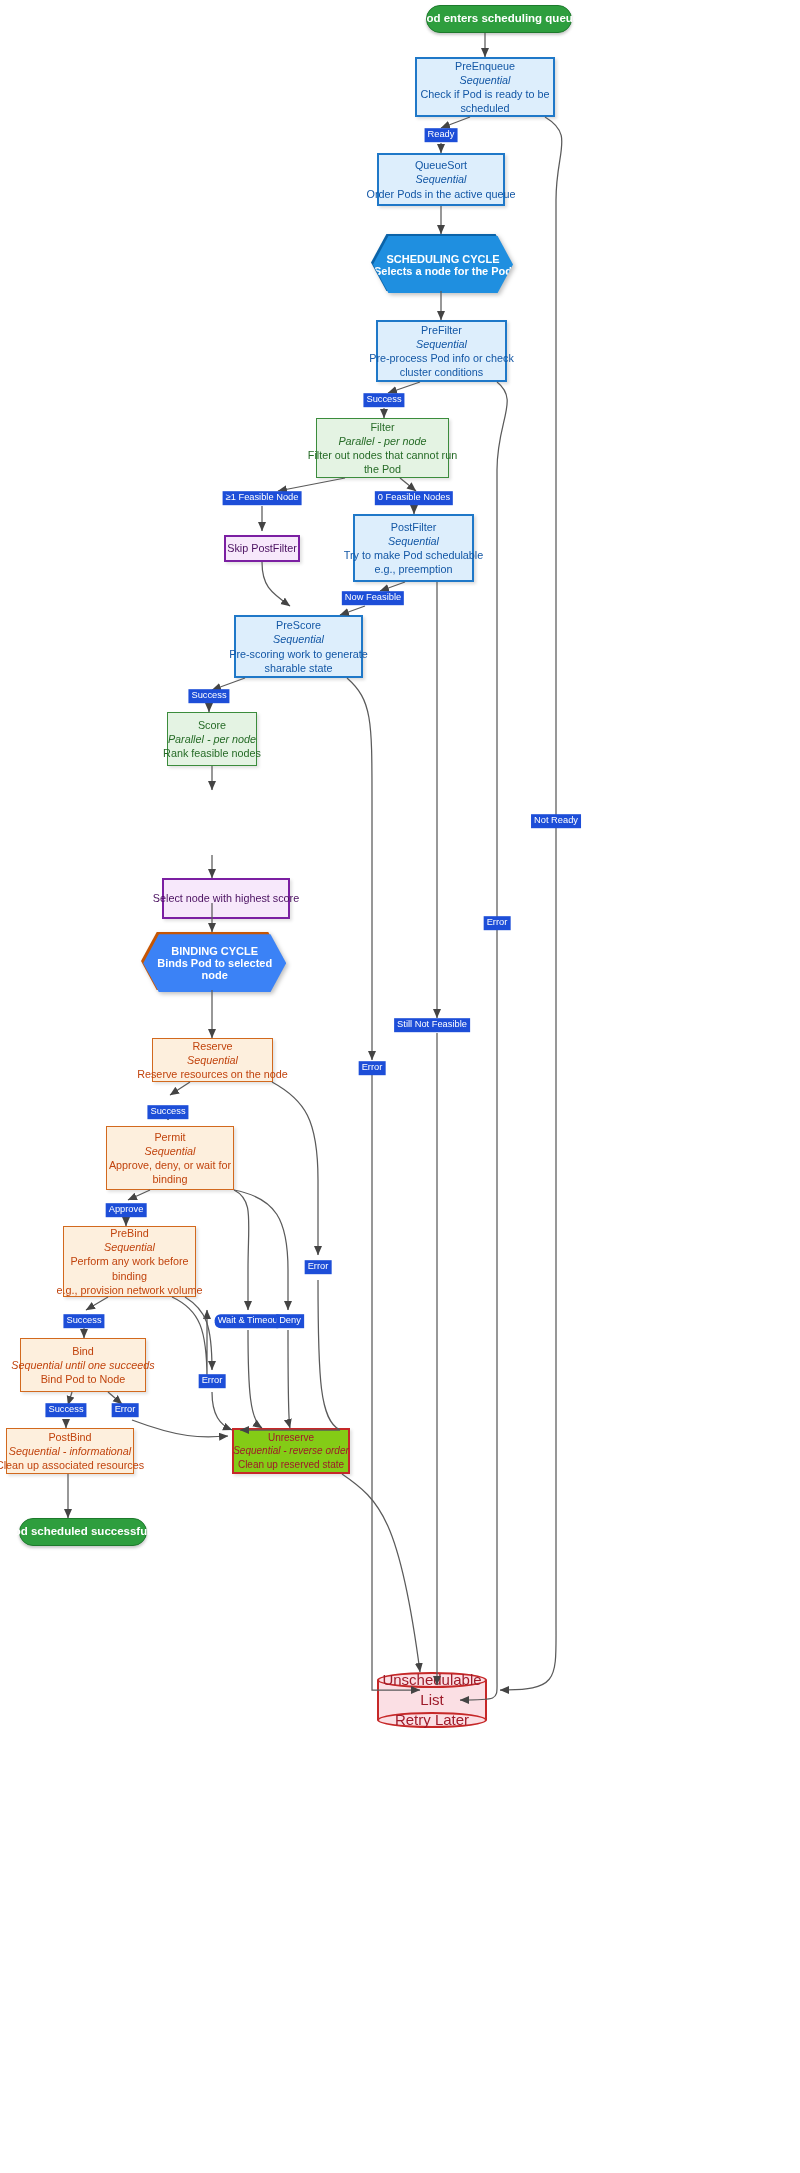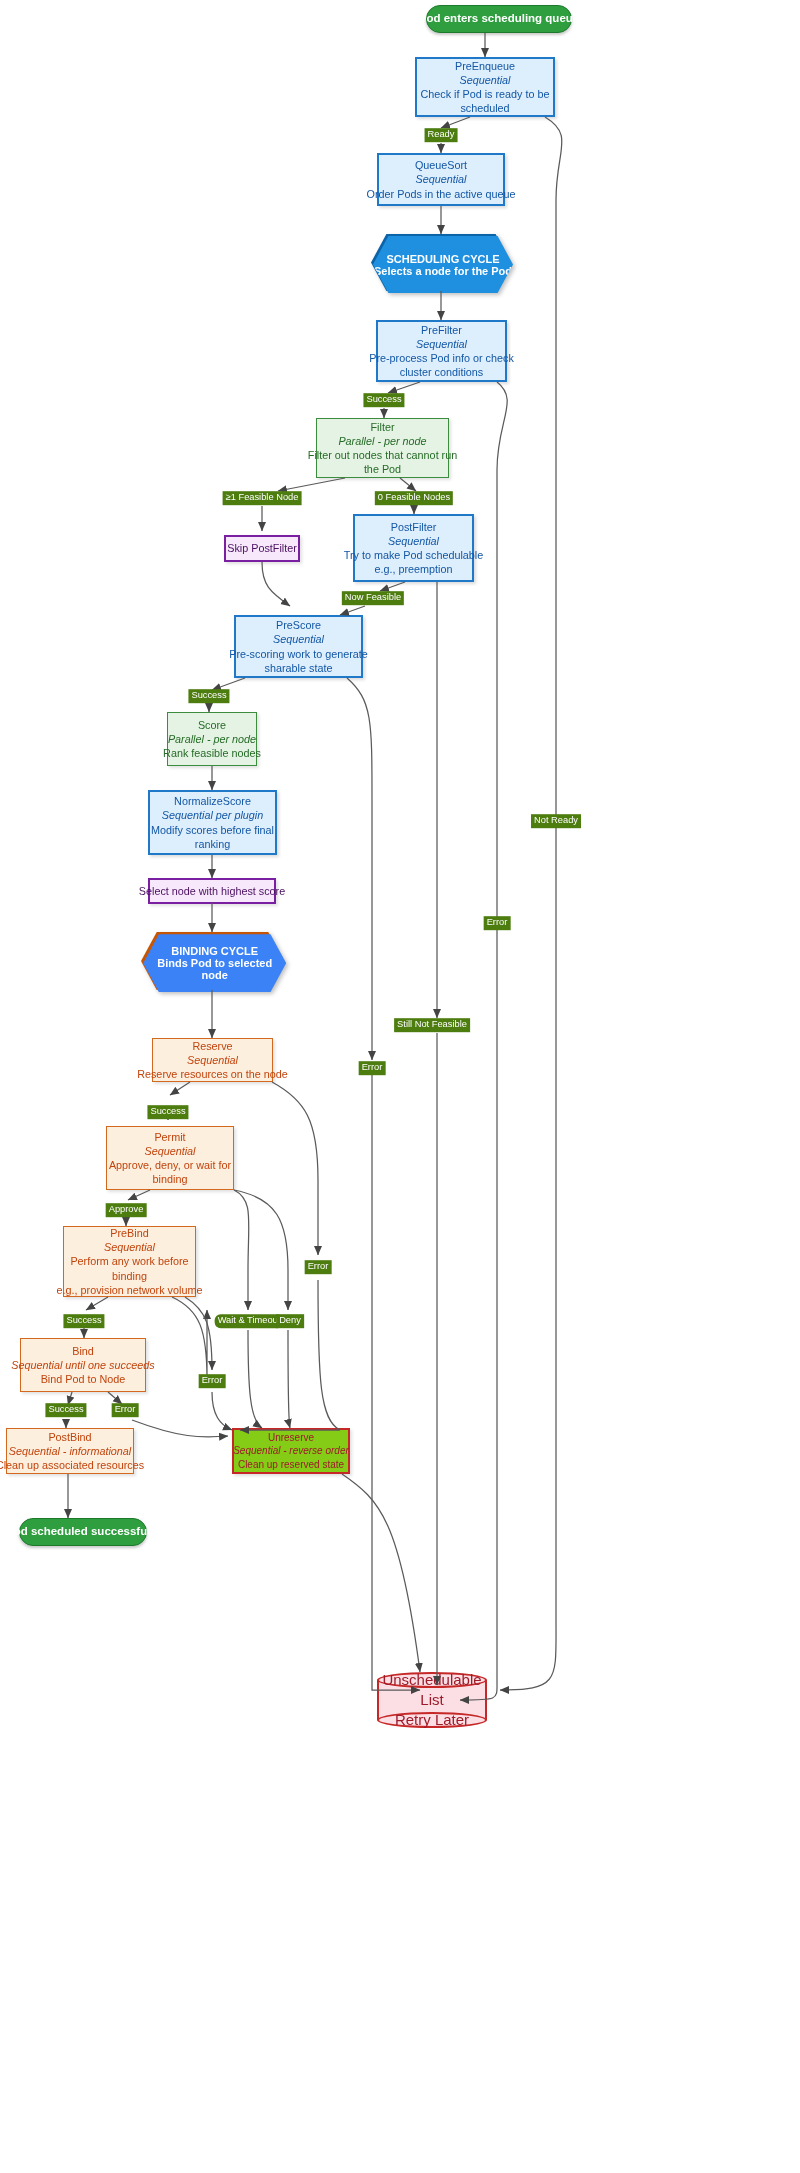--- a/index.html
+++ b/index.html
@@ -51,21 +51,21 @@
   .cyl .body{position:absolute;left:0;right:0;top:8px;bottom:8px;background:#fbdfe4;
              border-left:2px solid #c62828;border-right:2px solid #c62828;}
   .cyl .top{position:absolute;left:0;right:0;top:0;height:16px;background:#fbdfe4;
             border:2px solid #c62828;border-radius:50%;box-sizing:border-box;}
   .cyl .bot{position:absolute;left:0;right:0;bottom:0;height:16px;background:#fbdfe4;
             border:2px solid #c62828;border-radius:50%;box-sizing:border-box;}
   .cyl .lbl{position:absolute;inset:0;display:flex;flex-direction:column;align-items:center;
             justify-content:center;color:#9e1b2a;font-size:15px;text-align:center;line-height:1.35;}
 
   
-  .elabel{position:absolute;background:#4d7c0f;color:#ffffff;font-size:9.3px;
+  .elabel{position:absolute;background:#1d4ed8;color:#ffffff;font-size:9.3px;
           padding:1px 3px;white-space:nowrap;line-height:1.25;z-index:6;
           transform:translate(-50%,-50%);}
 
   svg.edges{position:absolute;left:0;top:0;width:800px;height:2173px;pointer-events:none;z-index:2;}
 </style>
 </head>
 <body>
 
 <div id="stage">
 
@@ -211,28 +211,22 @@
     <span class="t">Pre-scoring work to generate</span>
     <span class="t">sharable state</span>
   </div>
 
   <div class="node green" style="left:167px;top:712px;width:90px;height:54px;">
     <span class="t">Score</span>
     <span class="t it">Parallel - per node</span>
     <span class="t">Rank feasible nodes</span>
   </div>
 
-  <div class="node blue" style="left:148px;top:790px;width:129px;height:65px;">
-    <span class="t">NormalizeScore</span>
-    <span class="t it">Sequential per plugin</span>
-    <span class="t">Modify scores before final</span>
-    <span class="t">ranking</span>
-  </div>
-
-  <div class="node purple" style="left:148px;top:878px;width:128px;height:26px;">
+
+  <div class="node purple" style="left:162px;top:878px;width:128px;height:41px;">
     <span class="t">Select node with highest score</span>
   </div>
 
   <div class="hexwrap" style="left:141px;top:932px;width:143px;height:58px;filter:drop-shadow(2px 2px 2px rgba(0,0,0,.25));">
     <div style="position:absolute;inset:0;background:#c65604;clip-path:polygon(11% 0,89% 0,100% 50%,89% 100%,11% 100%,0 50%);"></div>
     <div class="hex bind" style="position:absolute;inset:2.2px;">
       <span class="t">BINDING CYCLE</span>
       <span class="t">Binds Pod to selected node</span>
     </div>
   </div>

